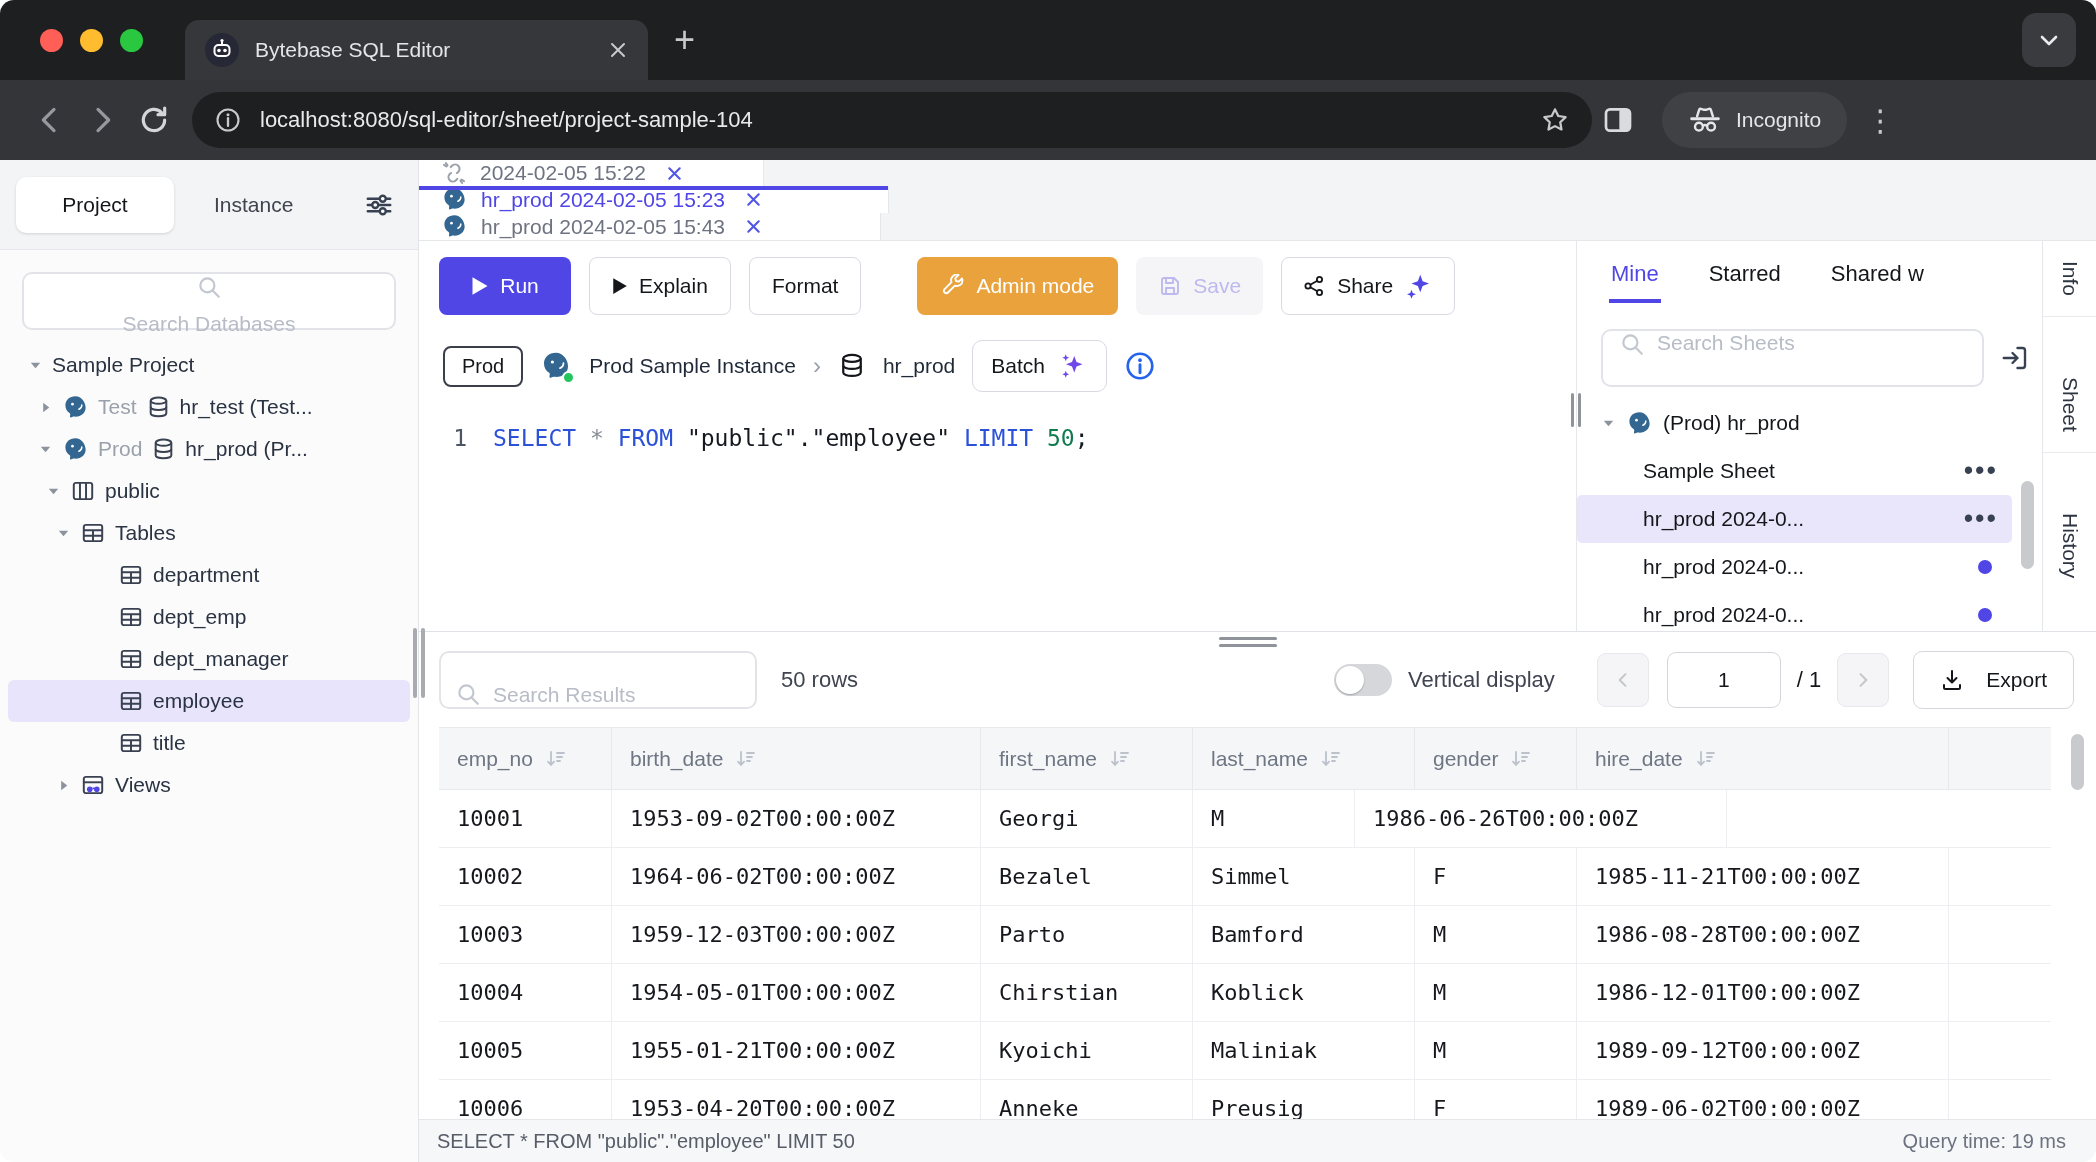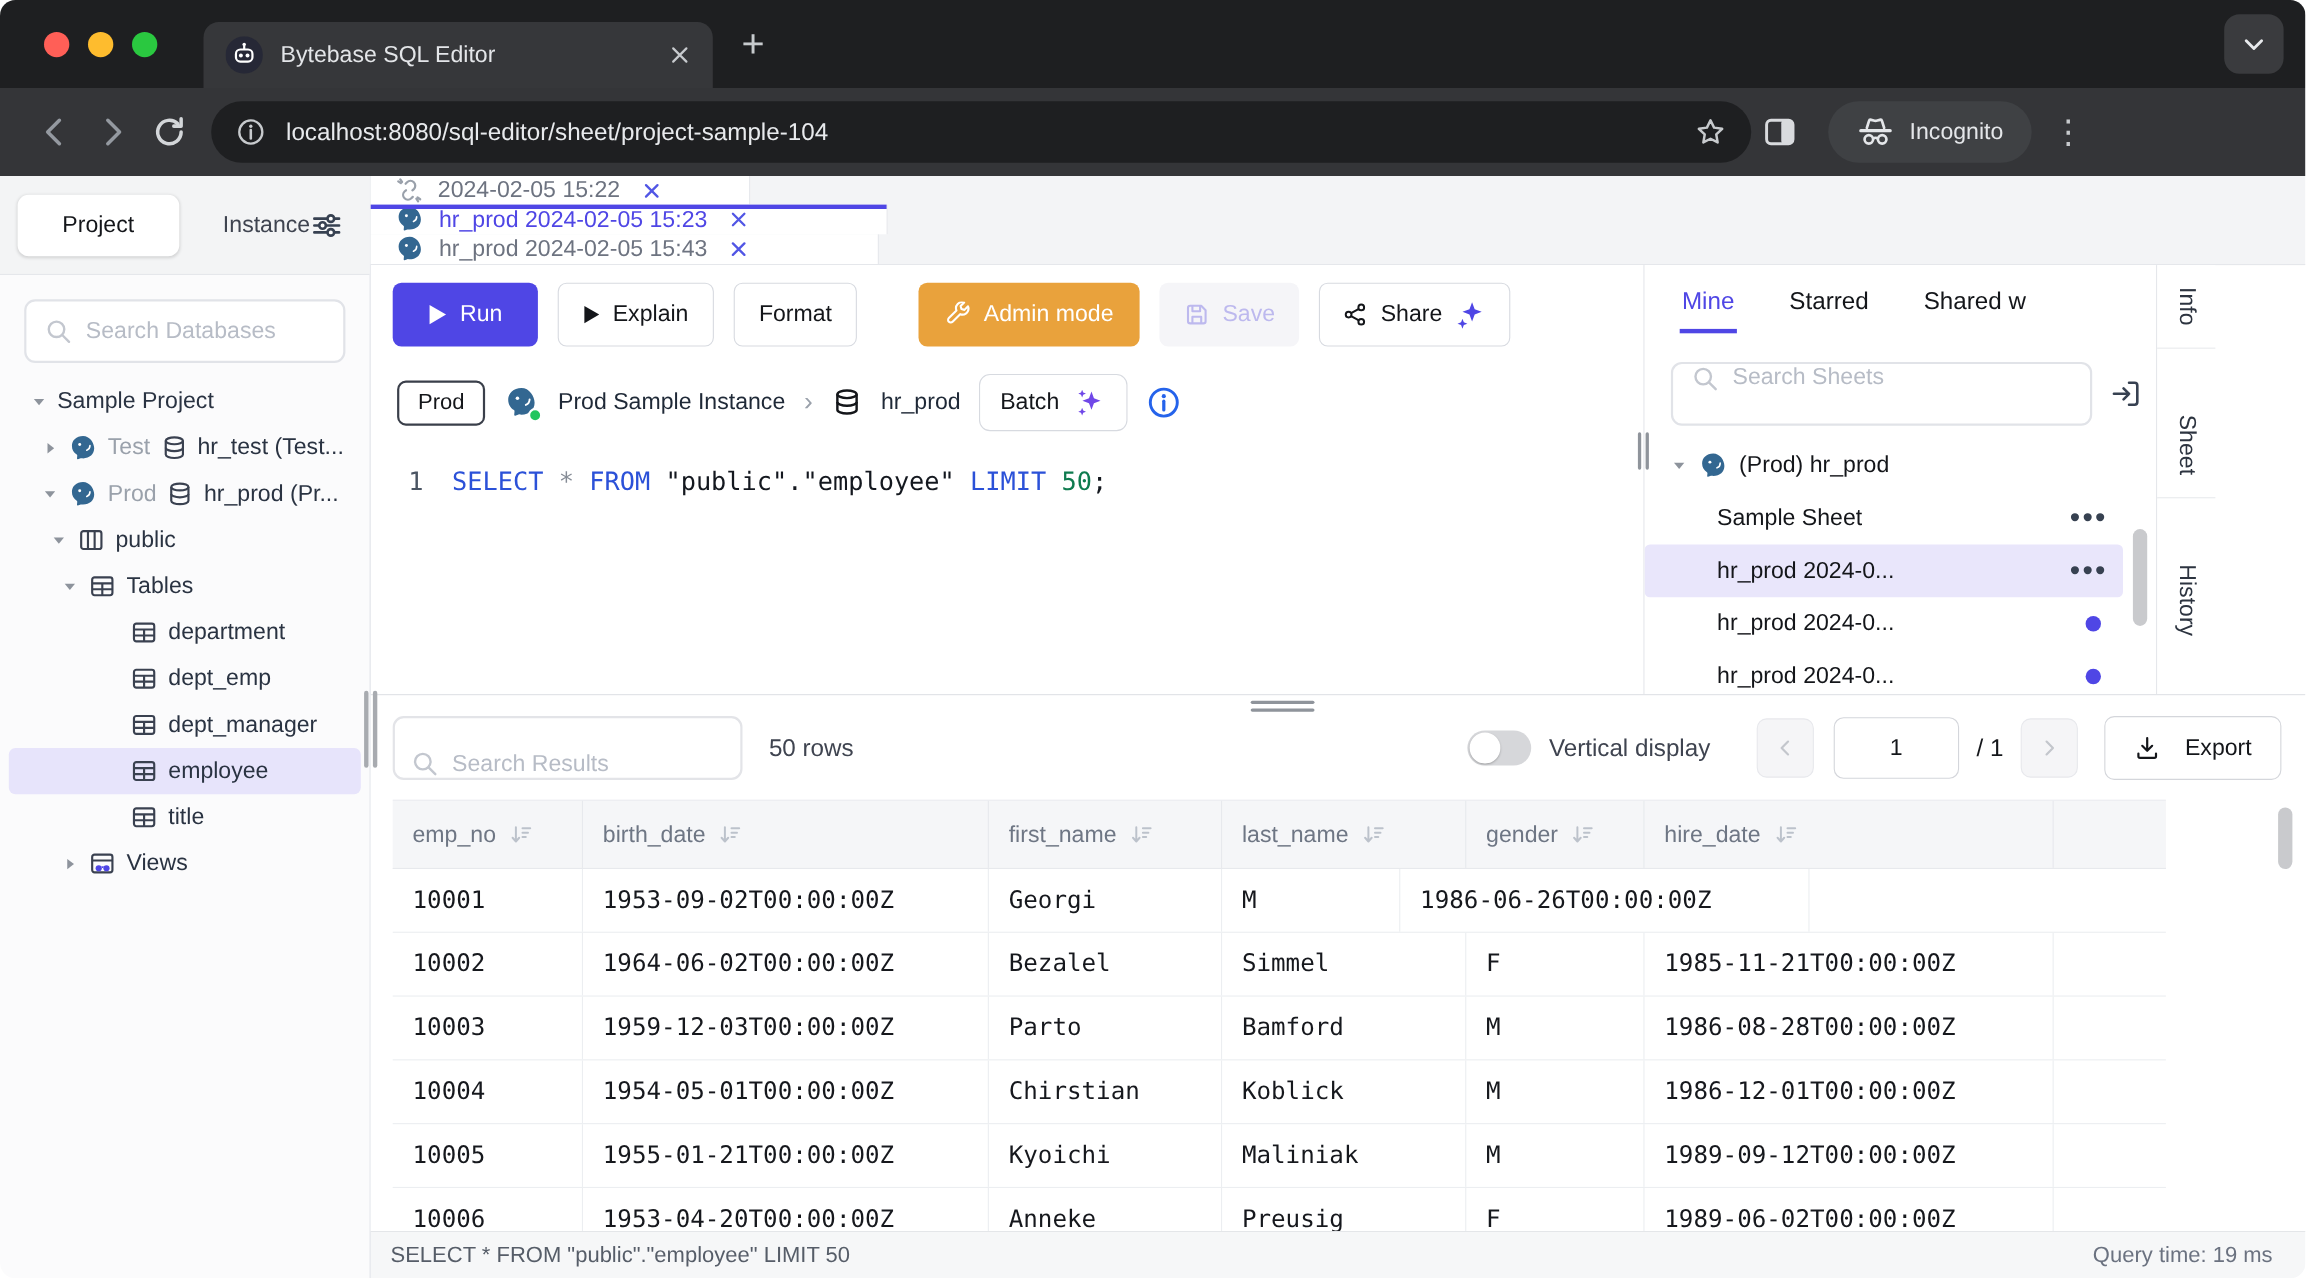--- a/index.html
+++ b/index.html
@@ -22,28 +22,28 @@
   .navic{display:flex;align-items:center;justify-content:center;width:52px;height:52px;}
   .urlbar{width:1400px;height:56px;border-radius:28px;background:#1e1f21;display:flex;align-items:center;
     padding:0 22px;margin-left:12px;}
   .urltext{color:#e8eaed;font-size:22px;margin-left:18px;white-space:nowrap;}
   .urlbar .star{margin-left:auto;}
   .incog{height:56px;border-radius:28px;background:#3f4144;display:flex;align-items:center;gap:14px;
     padding:0 26px;margin-left:18px;color:#e4e6e9;font-size:21px;}
   .dots3{color:#c7cacd;font-size:30px;margin-left:18px;letter-spacing:0;}
   
   .app{display:flex;height:1002px;background:#fff;}
-  .sidebar{width:337px;border-right:1px solid #e2e4e8;background:#fbfbfc;position:relative;flex:0 0 auto;}
+  .sidebar{width:419px;border-right:1px solid #e2e4e8;background:#fbfbfc;position:relative;flex:0 0 auto;}
   .sb-top{height:90px;background:#f3f4f5;border-bottom:1px solid #e5e7eb;display:flex;align-items:center;padding:0 16px;}
   .seg-pill{width:158px;height:56px;background:#fff;border-radius:10px;box-shadow:0 1px 3px rgba(0,0,0,.14);
     display:flex;align-items:center;justify-content:center;font-size:21px;color:#14161a;font-weight:500;}
   .seg-plain{margin-left:40px;font-size:21px;color:#3f4450;}
   .sb-top .sliders{margin-left:auto;margin-right:8px;}
   .sb-search{margin:22px 22px 14px;height:58px;border:2px solid #e1e3e8;border-radius:10px;background:#fff;
-    display:flex;align-items:center;padding:0 16px;gap:12px;color:#b7bcc6;font-size:21px;}
+    display:flex;align-items:center;padding:0 16px;gap:12px;color:#b7bcc6;font-size:21px;flex-direction:column;}
   .tree{font-size:21px;color:#2a3342;}
   .trow{height:42px;display:flex;align-items:center;margin:0 8px;border-radius:6px;gap:9px;white-space:nowrap;}
   .trow.sel{background:#e7e4fb;}
   .csp{width:15px;flex:0 0 15px;}
   .env{color:#9aa1ab;}
   .sb-drag{position:absolute;right:-7px;top:468px;display:flex;gap:4px;z-index:5;}
   .sb-drag i{width:4px;height:70px;background:#a8abb0;border-radius:2px;display:block;}
   
   .main{flex:1;display:flex;flex-direction:column;min-width:0;}
   .etabs{height:81px;background:#f3f4f6;border-bottom:1px solid #e5e7eb;display:flex;align-items:stretch;flex-direction:column;}

